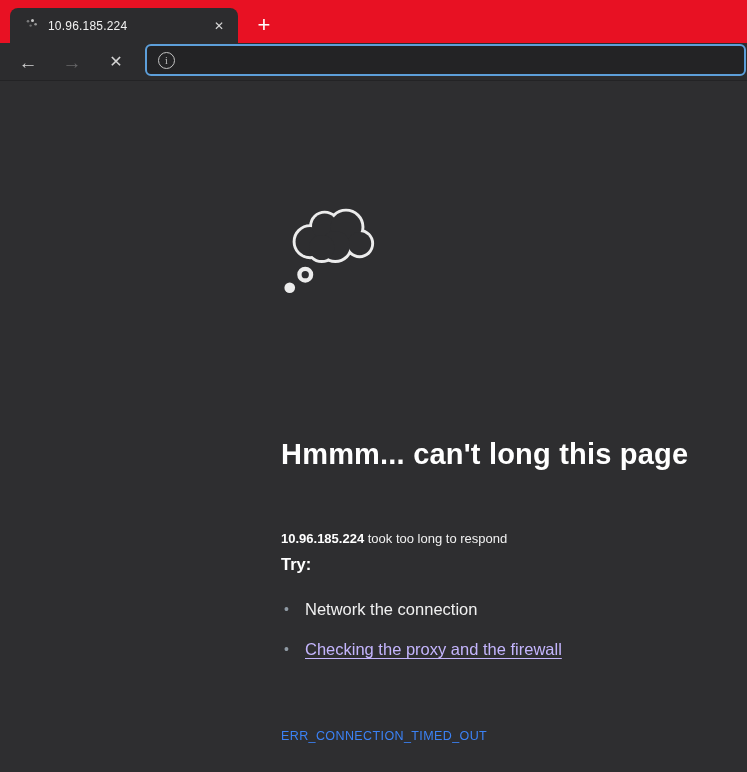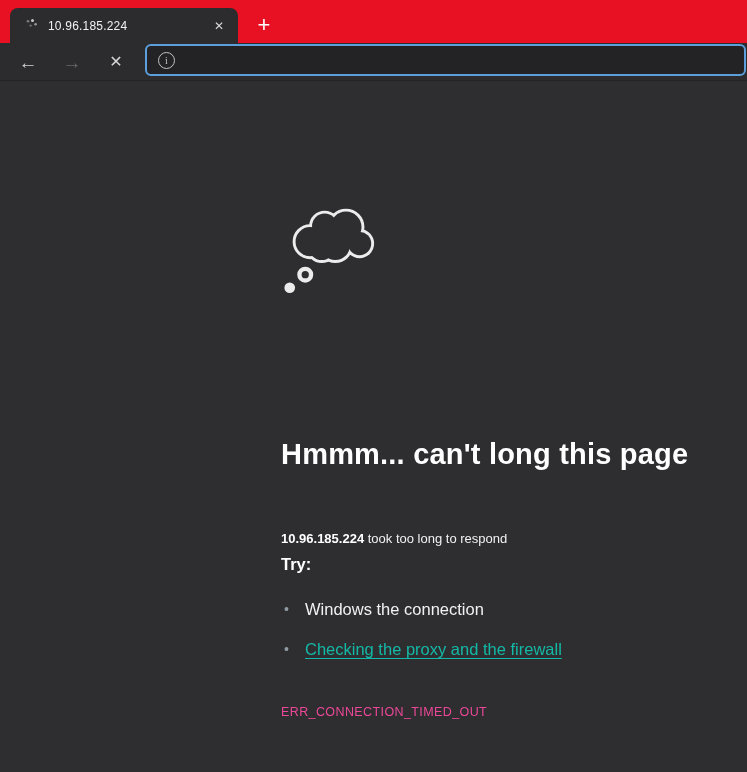--- a/index.html
+++ b/index.html
@@ -90,24 +90,24 @@
   }
   .try-list { position:absolute; top:518px; left:281px; list-style:none; }
   .try-list li {
     position:relative; padding-left:24px; margin-bottom:20px;
     font-size:16.5px; color:#f1f1f1; line-height:20px; white-space:nowrap;
   }
   .try-list li::before {
     content:"•"; position:absolute; left:3px; top:0;
     color:#8f9aa4; font-size:14px;
   }
-  .try-list a { color:#14b8a6; text-decoration:underline; text-underline-offset:3px; }
+  .try-list a { color:#c4b5fd; text-decoration:underline; text-underline-offset:3px; }
   .error-code {
-    position:absolute; top:624px; left:281px;
-    font-size:12.5px; color:#ec4899; letter-spacing:.4px;
+    position:absolute; top:648px; left:281px;
+    font-size:12.5px; color:#3b82f6; letter-spacing:.4px;
   }
 </style>
 </head>
 <body>
 
 <div class="tabbar">
   <div class="tab">
     <svg class="favicon" viewBox="0 0 16 16">
       <circle cx="5" cy="3.2" r="1.3" fill="#bdbdbd" opacity="0.55"></circle>
       <circle cx="9.5" cy="2.6" r="1.5" fill="#cfcfcf" opacity="0.95"></circle>
@@ -157,21 +157,21 @@
   <h1 class="page-title">Hmmm... can't long this page</h1>
 
   <div class="subtitle">
     <b>10.96.185.224</b><span> took too long to respond</span>
   </div>
 
   <div class="try-label">Try:</div>
 
   <ul class="try-list">
     <li>
-      <span>Windows the connection</span>
+      <span>Network the connection</span>
     </li>
     <li>
       <a href="#">Checking the proxy and the firewall</a>
     </li>
   </ul>
 
   <div class="error-code">ERR_CONNECTION_TIMED_OUT</div>
 
 </div>
 

